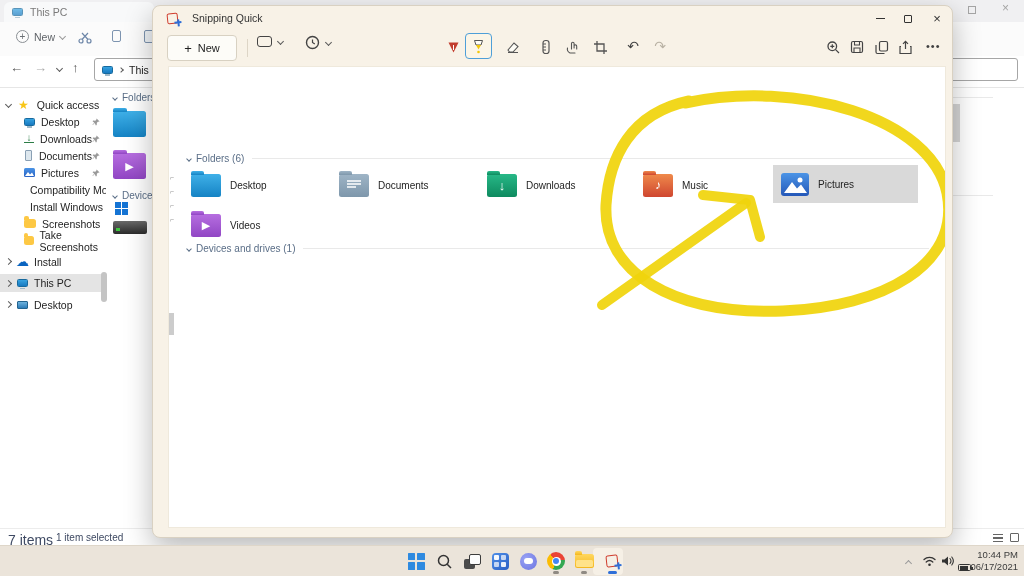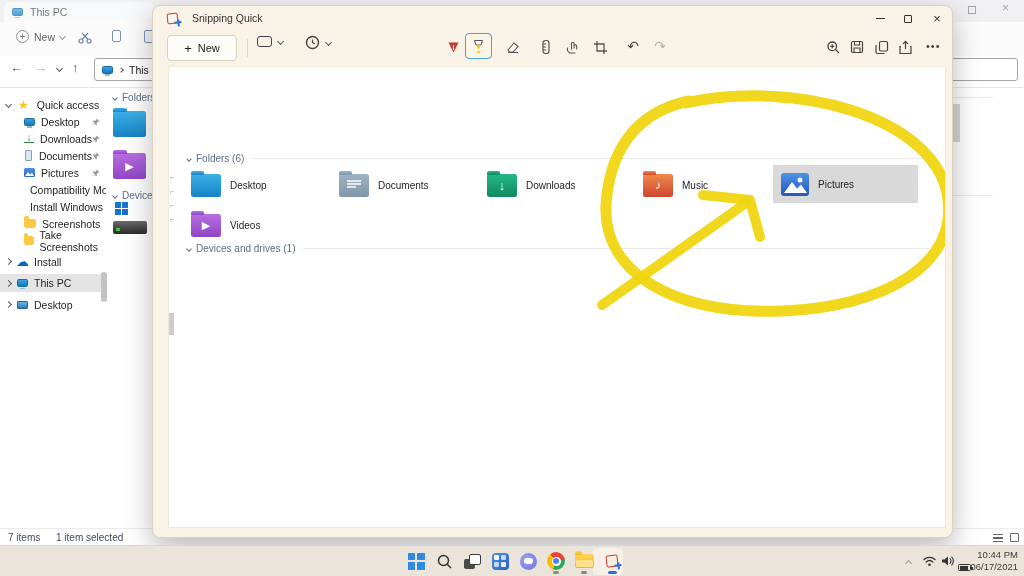--- a/index.html
+++ b/index.html
@@ -191,21 +191,21 @@
       <span class="winflag" style="position:absolute;left:2px;top:0">
           <i></i>
           <i></i>
           <i></i>
           <i></i>
         </span>
       <span class="hdd" style="position:absolute;left:0;bottom:0"></span>
     </div>
 
     <div class="abs" style="left:0;top:528px;width:1024px;height:17px;background:#fff;border-top:1px solid #ececec">
-      <span class="abs" style="left:8px;top:3px;font-size:10px;color:#3f4a63">7 items</span>
+      <span class="abs" style="left:8px;top:3px;font-size:14px;color:#3f4a63">7 items</span>
       <span class="abs" style="left:56px;top:3px;font-size:10px;color:#3f4a63">1 item selected</span>
       <span class="abs" style="left:993px;top:5px;width:10px;height:8px;border-top:1.5px solid #666;border-bottom:1.5px solid #666">
           <i style="display:block;height:1.5px;background:#666;margin-top:2px"></i>
         </span>
       <span class="abs" style="left:1010px;top:4px;width:9px;height:9px;border:1.3px solid #666;border-radius:1px"></span>
     </div>
   </div>
 
   <div class="abs" style="left:152px;top:5px;width:801px;height:533px;background:#f8f2e7;border:1px solid #d9d1c2;border-radius:8px;box-shadow:0 10px 28px rgba(0,0,0,.28)">
 

